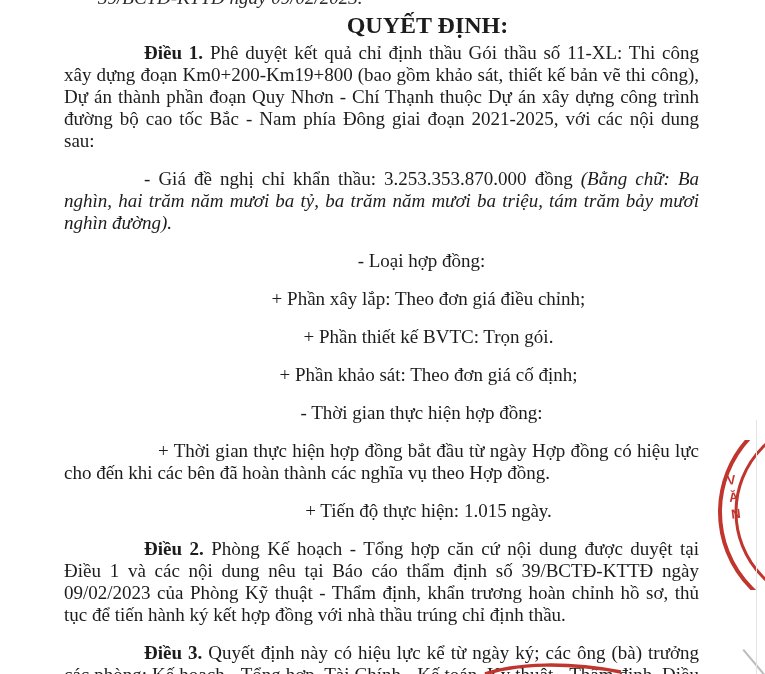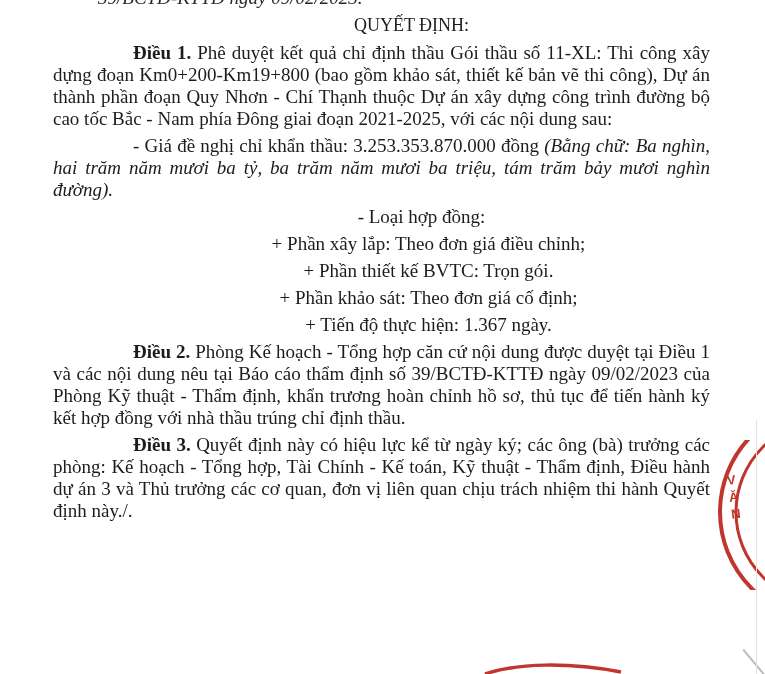--- a/index.html
+++ b/index.html
@@ -13,27 +13,27 @@
     font-size:19px;line-height:22px;
   }
   .doc{padding:0 50px 0 48px;}
   .ref-line{
     font-style:italic;
     margin:-13px 0 0 50px;
     white-space:nowrap;
     color:#2a2a2a;
   }
   .doc-title{
-    font-size:18px;line-height:24px;
-    font-weight:normal;
+    font-size:24px;line-height:24px;
+    font-weight:bold;
     text-align:center;
-    position:relative;left:30px;
+    position:relative;left:46px;
     margin:4px 0 0 0;
   }
-  p{margin:5px;text-align:justify;}
+  p{margin:16px;text-align:justify;}
   p.single{text-align:center;}
   .ind{text-indent:80px;}
   .ind2{text-indent:94px;}
   .mt2{margin-top:2px;}
   .mt3{margin-top:3px;}
   .mt5{margin-top:5px;}
   .b{font-weight:bold;}
   .it{font-style:italic;}
   
   .stamp-side{position:absolute;left:700px;top:440px;width:65px;height:150px;}
@@ -74,23 +74,25 @@
 
 
     <p class="ind mt2"><span>- Giá đề nghị chỉ khẩn thầu: 3.253.353.870.000 đồng </span><span class="it">(Bằng chữ: Ba nghìn, hai trăm năm mươi ba tỷ, ba trăm năm mươi ba triệu, tám trăm bảy mươi nghìn đường).</span></p>
 
     <p class="ind single mt2">- Loại hợp đồng:</p>
 
     <p class="ind2 single mt2">+ Phần xây lắp: Theo đơn giá điều chỉnh;</p>
     <p class="ind2 single mt2">+ Phần thiết kế BVTC: Trọn gói.</p>
     <p class="ind2 single mt2">+ Phần khảo sát: Theo đơn giá cố định;</p>
 
+    <p class="ind single mt2">- Thời gian thực hiện hợp đồng:</p>
 
+    <p class="ind2 mt2">+ Thời gian thực hiện hợp đồng bắt đầu từ ngày Hợp đồng có hiệu lực cho đến khi các bên đã hoàn thành các nghĩa vụ theo Hợp đồng.</p>
 
-    <p class="ind2 single mt2">+ Tiến độ thực hiện: 1.367 ngày.</p>
+    <p class="ind2 single mt2">+ Tiến độ thực hiện: 1.015 ngày.</p>
 
 
     <p class="ind mt2"><span class="b">Điều 2.</span><span> Phòng Kế hoạch - Tổng hợp căn cứ nội dung được duyệt tại Điều 1 và các nội dung nêu tại Báo cáo thẩm định số 39/BCTĐ-KTTĐ ngày 09/02/2023 của Phòng Kỹ thuật - Thẩm định, khẩn trương hoàn chỉnh hồ sơ, thủ tục để tiến hành ký kết hợp đồng với nhà thầu trúng chỉ định thầu.</span></p>
 
     <p class="ind mt3"><span class="b">Điều 3.</span><span> Quyết định này có hiệu lực kể từ ngày ký; các ông (bà) trưởng các phòng: Kế hoạch - Tổng hợp, Tài Chính - Kế toán, Kỹ thuật - Thẩm định, Điều hành dự án 3 và Thủ trưởng các cơ quan, đơn vị liên quan chịu trách nhiệm thi hành Quyết định này./.</span></p>
 
   </div>
 
   <svg class="stamp-side" viewBox="0 0 65 150" xmlns="http://www.w3.org/2000/svg">
     <circle cx="128" cy="72" r="108" fill="none" stroke="#c0352d" stroke-width="4"></circle>

